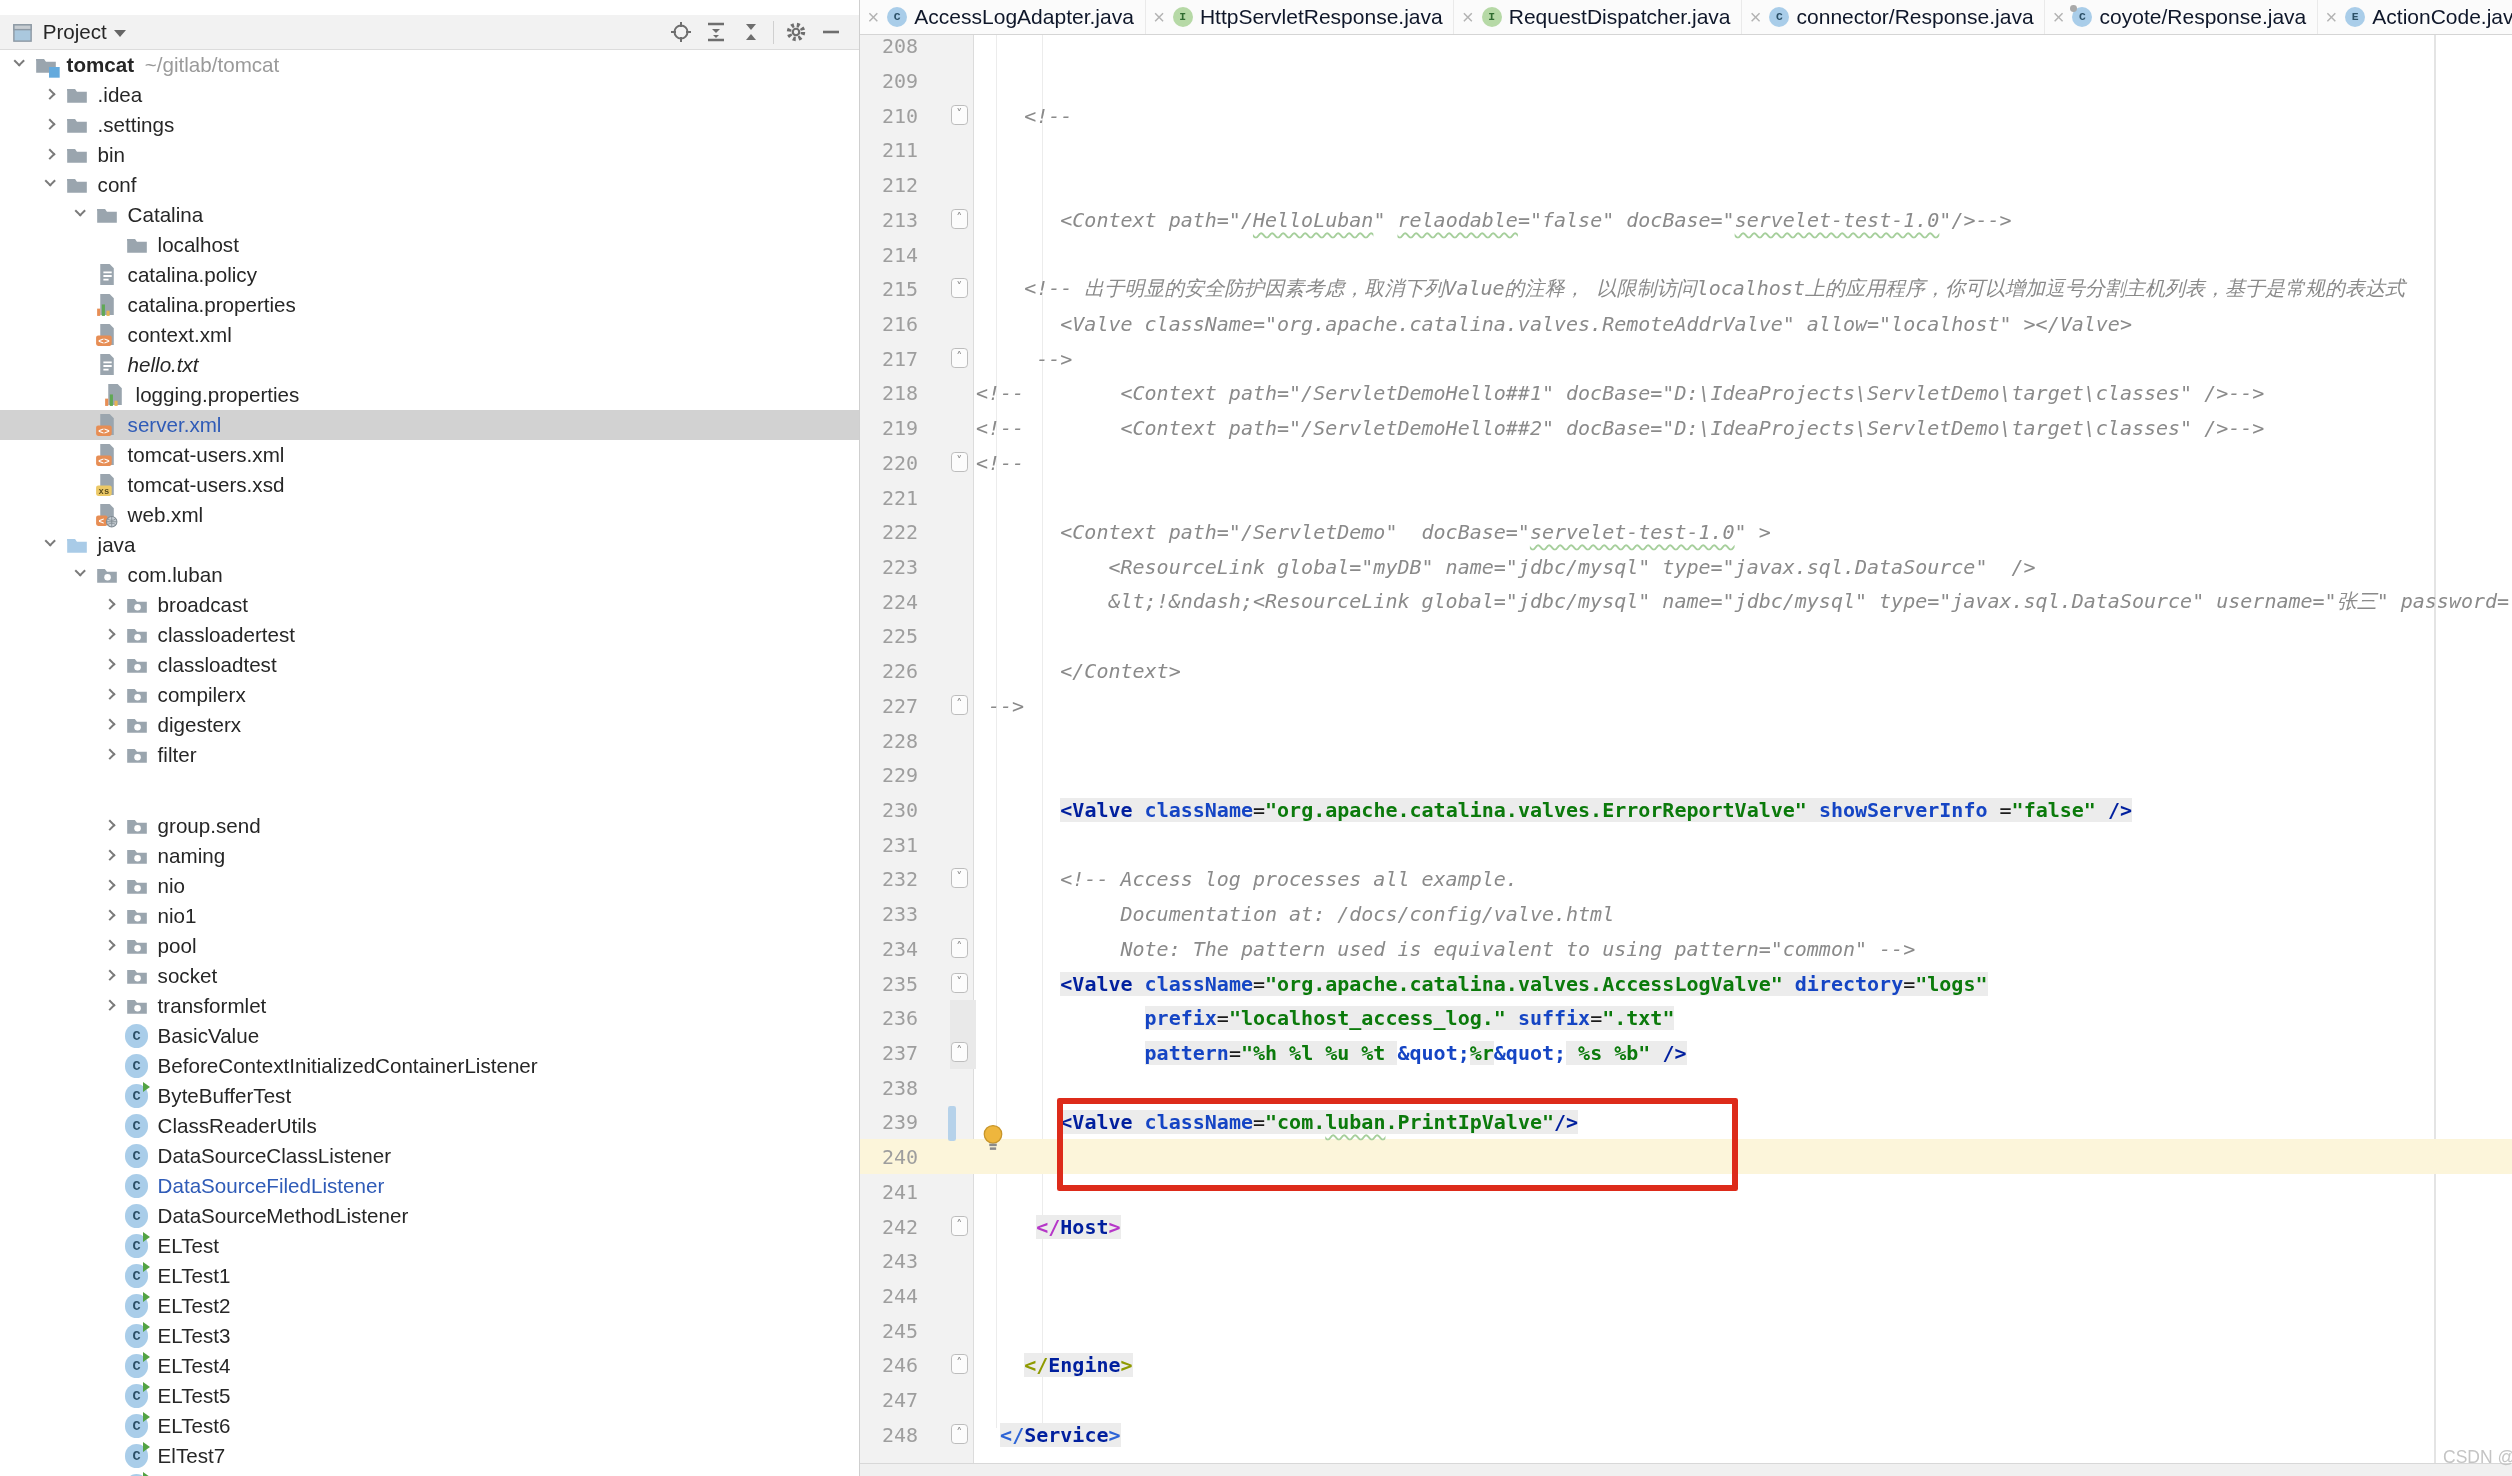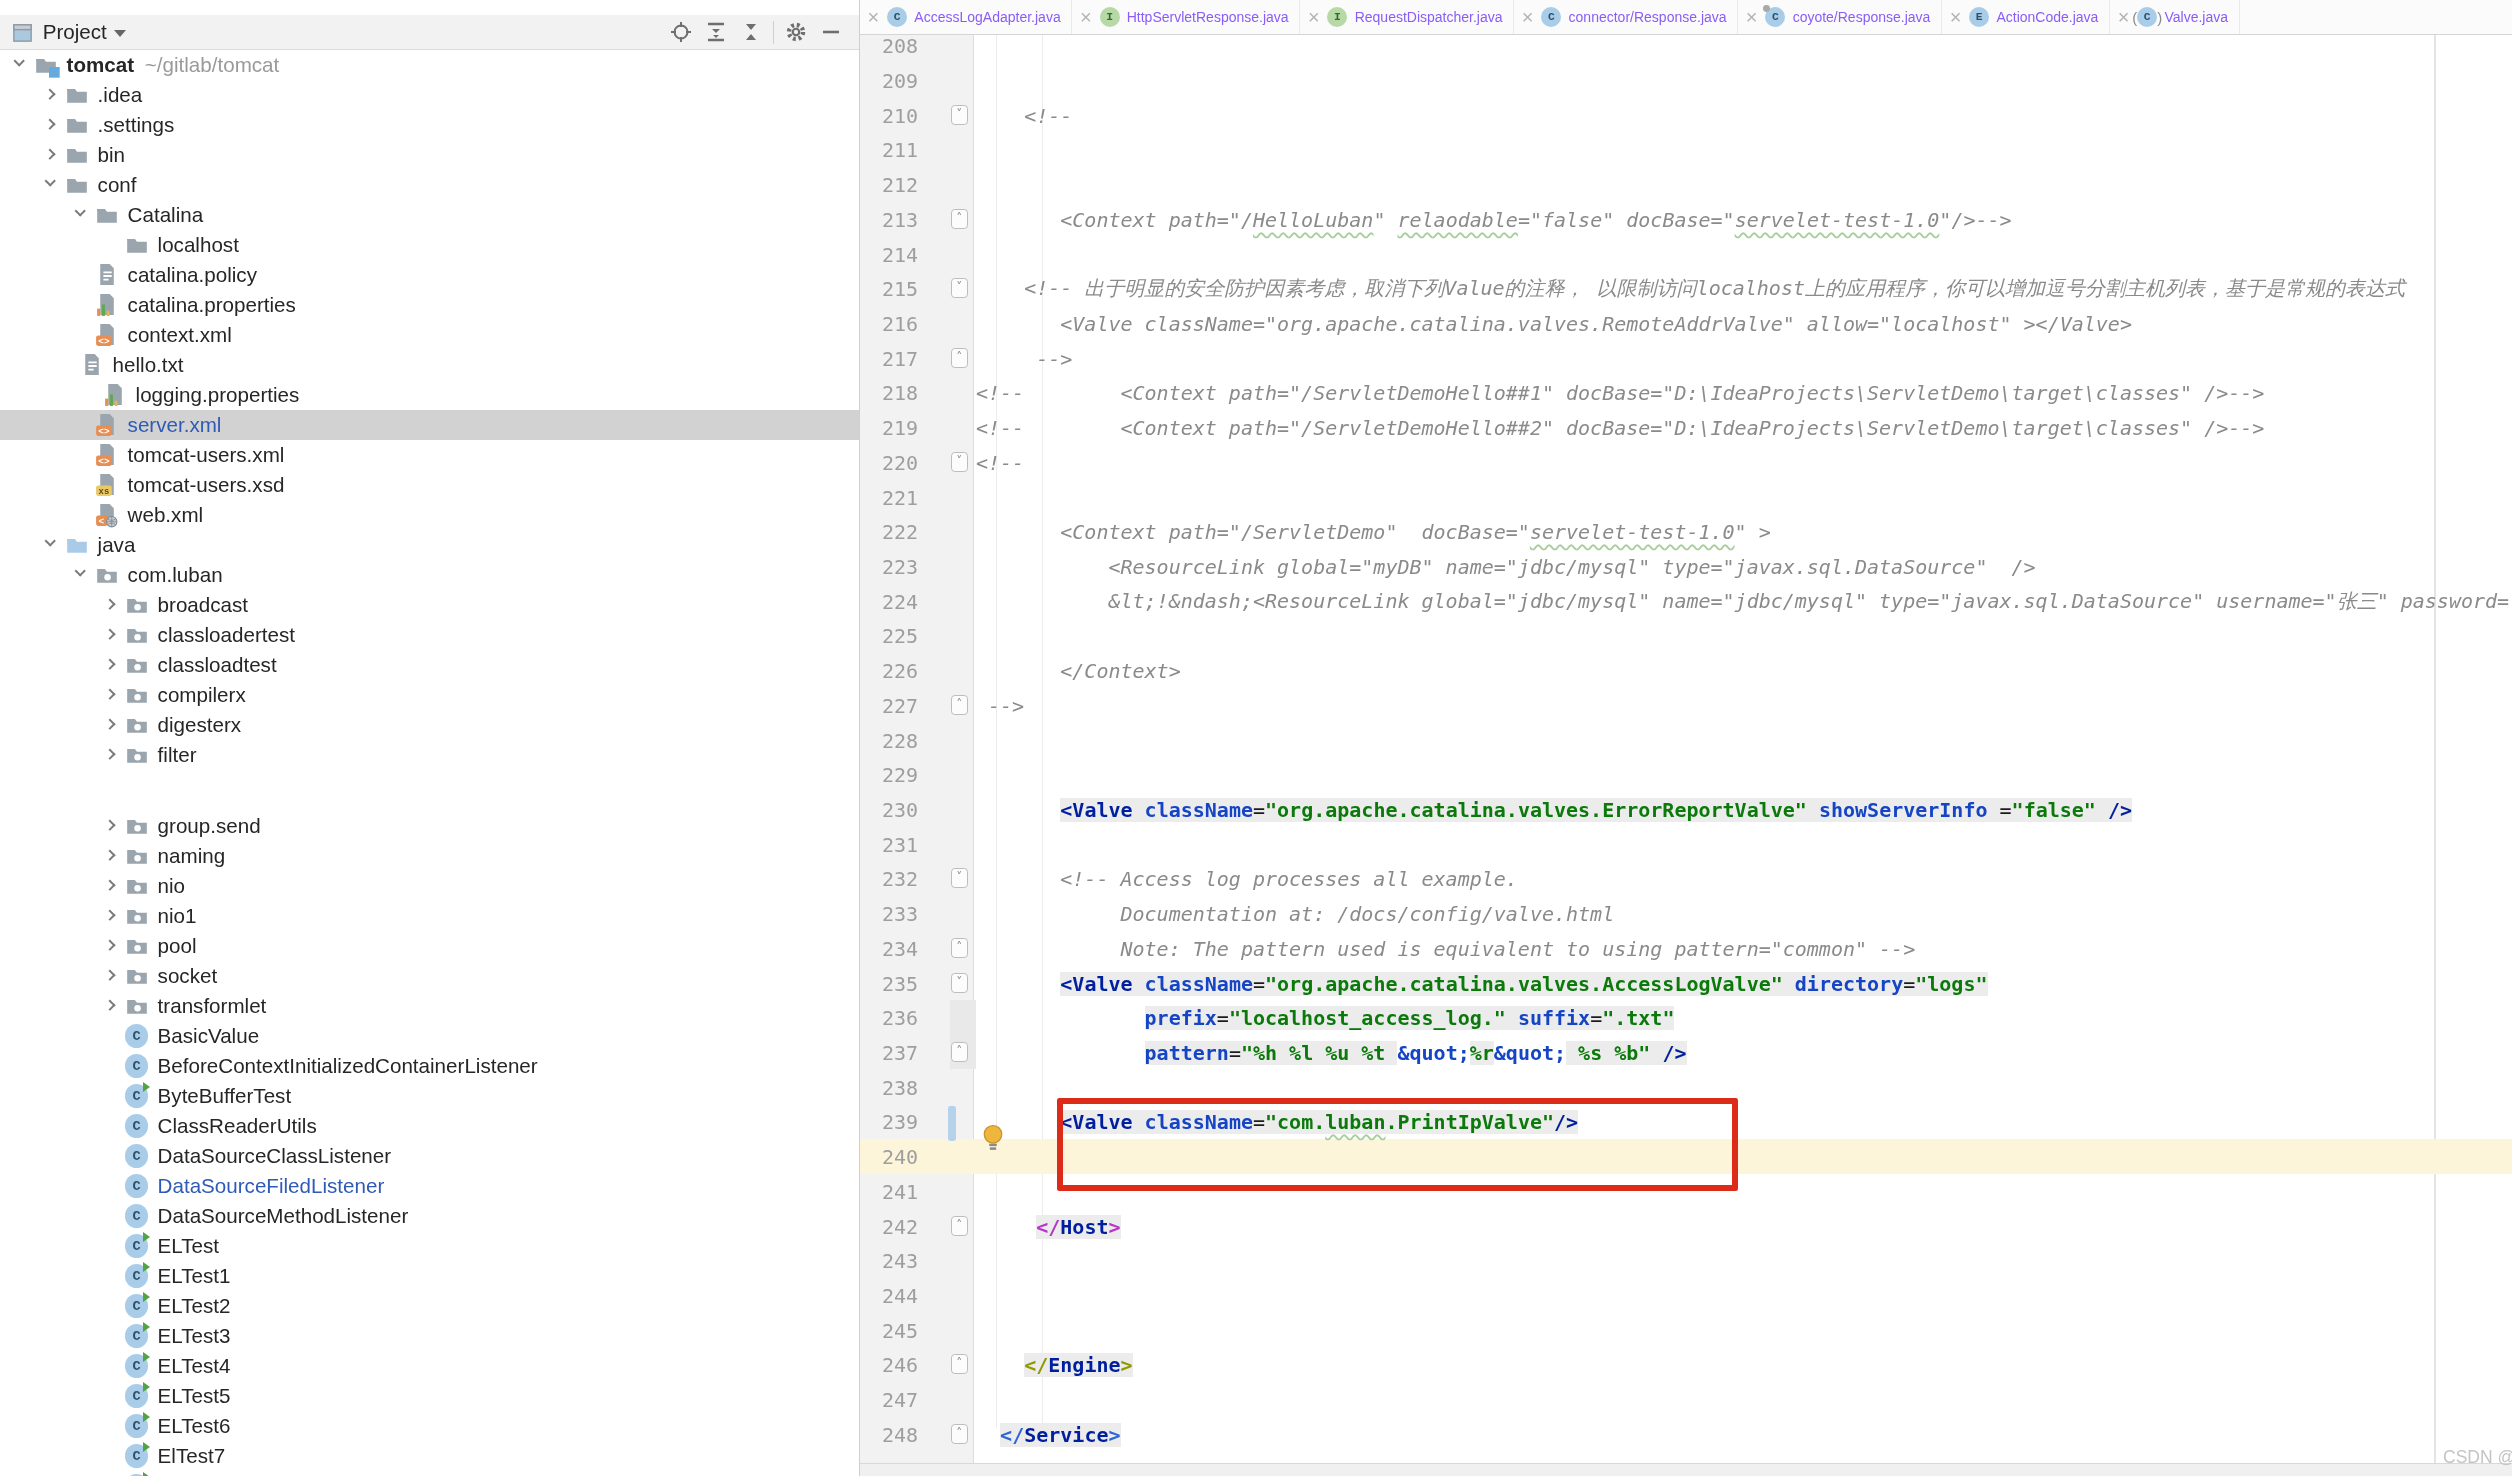--- a/index.html
+++ b/index.html
@@ -43,21 +43,21 @@
   
   #editor-panel{position:absolute;left:859px;top:0;width:1654px;height:1477px;background:#fff;
     border-left:0.8px solid #cfcfcf;}
   #tab-bar{position:absolute;left:0;top:0;width:100%;height:35px;background:#fbfbfb;
     border-bottom:0.8px solid #d5d5d5;display:flex;align-items:center;overflow:hidden;white-space:nowrap;}
   .tab{display:flex;align-items:center;height:35px;padding:0 10.7px 0 7.6px;border-right:0.8px solid #eaeaea;}
   .tab-close{color:#b3b3b3;font-size:20px;margin-right:7.6px;line-height:1;}
   .tab-ic{width:20.6px;height:20.6px;margin-right:6.9px;position:relative;display:flex;align-items:center;justify-content:center;}
   .tab-ic .circ{width:20px;height:20px;font-size:11.4px;}
   .dot{position:absolute;left:-2.3px;top:-2.3px;width:6.9px;height:6.9px;border-radius:50%;background:#a9a9a9;}
-  .tab-label{font-size:14px;color:#8b5cf6;}
+  .tab-label{font-size:21px;color:#0f172a;}
 
   #editor-body{position:absolute;left:0;top:35px;width:1654px;height:1428px;overflow:hidden;background:#fff;}
   #gutter-bg{position:absolute;left:0;top:0;width:114px;height:100%;background:#f2f2f2;border-right:0.8px solid #dcdcdc;}
   #caret-band{position:absolute;left:0;width:100%;background:#fcf5da;}
   .cline{position:absolute;left:0;width:100%;height:35px;display:flex;align-items:center;}
   .lnum{position:absolute;left:0;width:58px;text-align:right;font-family:"DejaVu Sans Mono",monospace;
     font-size:20px;color:#9e9e9e;}
   .fold{position:absolute;left:91px;top:6.9px;width:16.7px;height:20px;border:1.5px solid #bdbdbd;border-radius:3.8px;
     background:#fcfcfc;color:#8a8a8a;font-size:12px;line-height:16.7px;text-align:center;
     font-family:"DejaVu Sans",sans-serif;}
@@ -242,21 +242,21 @@
         <span class="chev"></span>
         <span class="ticon">
           <svg width="23" height="25" viewBox="0 0 22 24" style="font-size:27px">
             <path d="M5 1h9l4 4v16H5z" fill="#9aa5ae"></path>
             <rect x="1" y="12" width="15" height="10" rx="2" fill="#e78e55"></rect>
             <text x="8.5" y="20" font-size="9" font-weight="bold" fill="#fff" text-anchor="middle" font-family="Liberation Mono,monospace">&lt;&gt;</text>
           </svg>
         </span>
         <span class="lbl">context.xml</span>
       </div>
-      <div class="trow" style="padding-left: 55px;">
+      <div class="trow" style="padding-left: 70px; font-style: italic;">
         <span class="chev"></span>
         <span class="ticon">
           <svg width="23" height="25" viewBox="0 0 22 24">
             <path d="M5 1h9l4 4v16H5z" fill="#9aa5ae"></path>
             <path d="M8 9h8M8 12.5h8M8 16h5" stroke="#fff" stroke-width="1.8"></path>
           </svg>
         </span>
         <span class="lbl">hello.txt</span>
       </div>
       <div class="trow" style="padding-left: 78px;">

